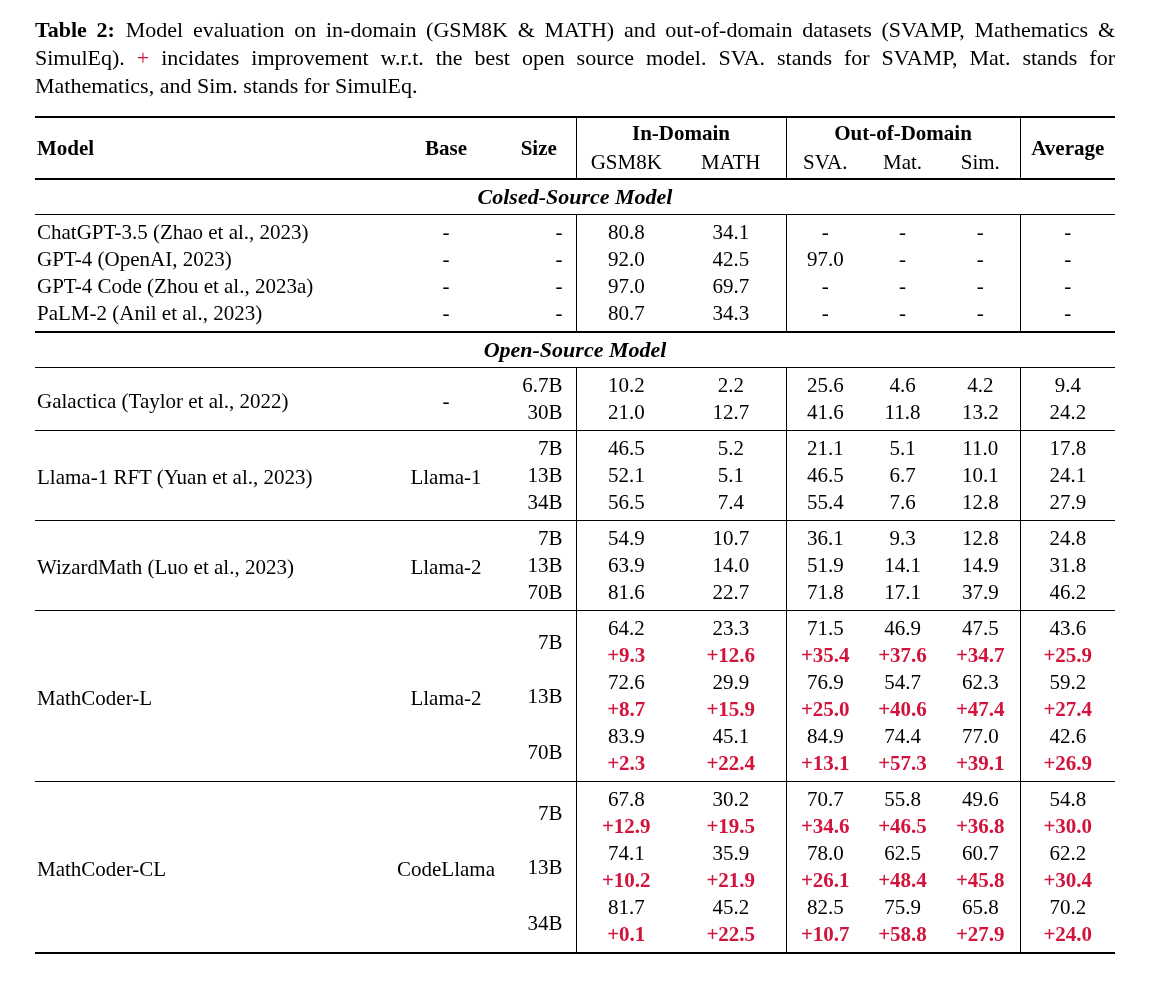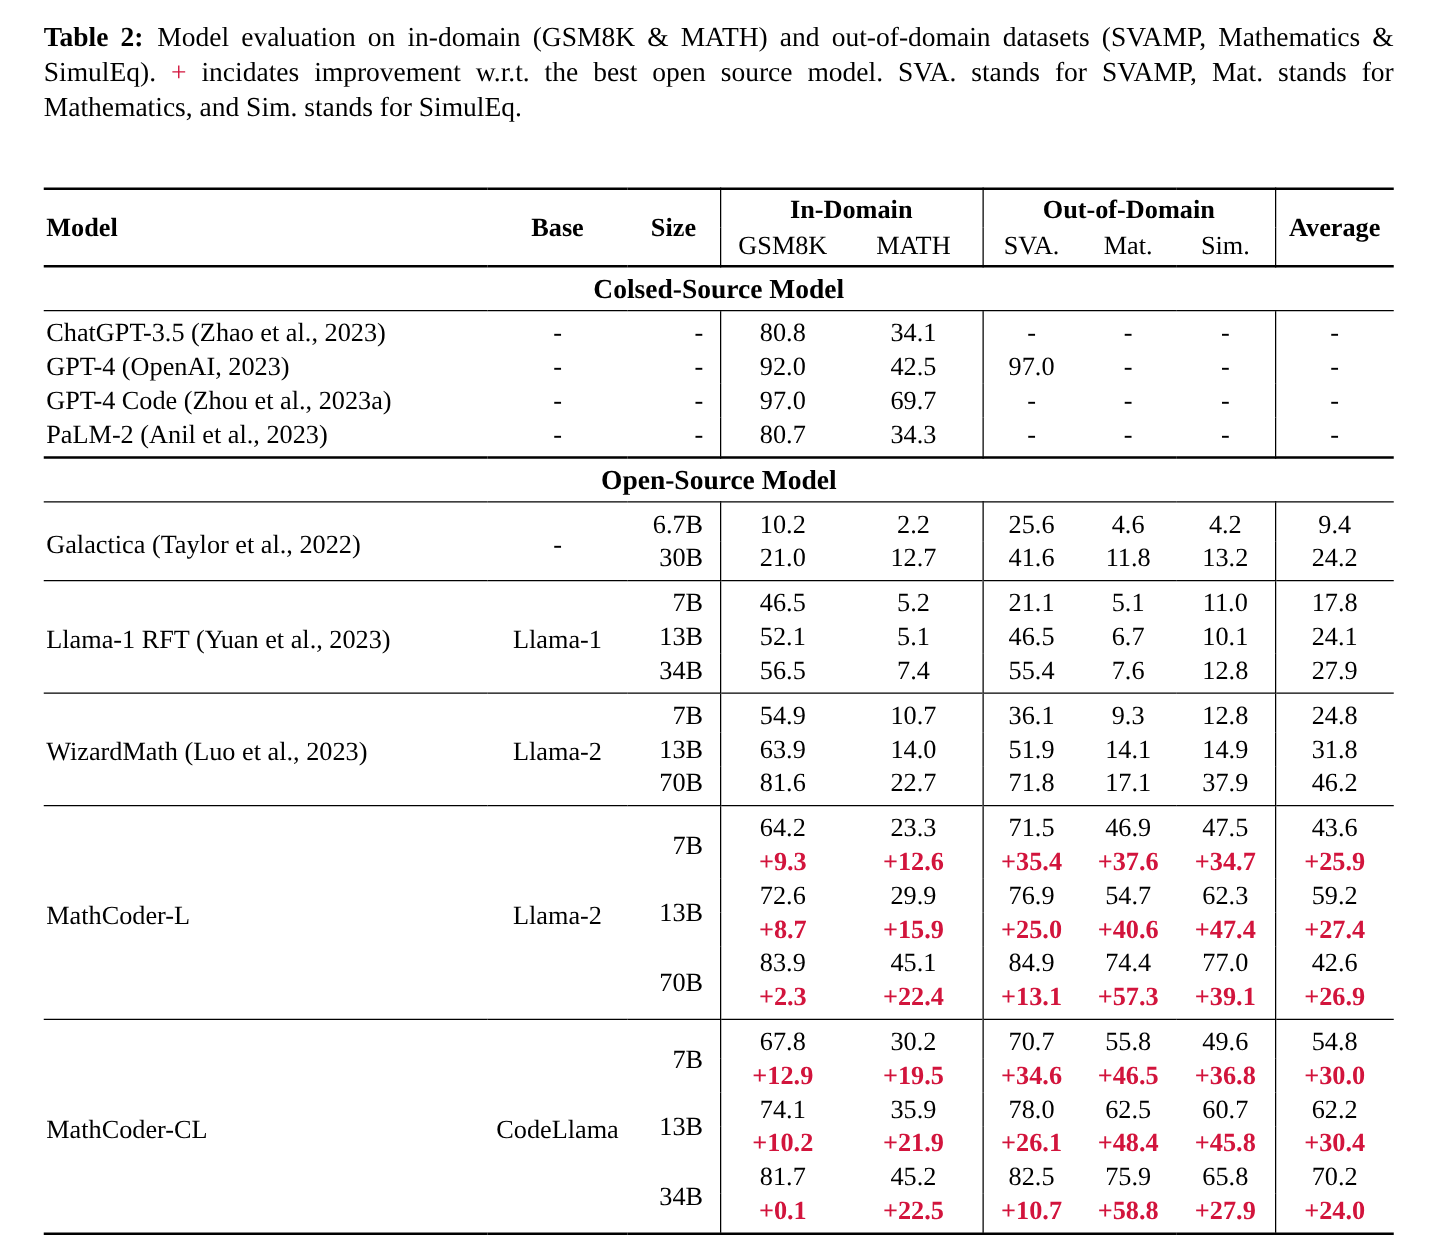--- a/index.html
+++ b/index.html
@@ -17,41 +17,42 @@
   .caption {
     margin: 0; width: 1080px;
     font-size: 22px; line-height: 28px;
     text-align: justify;
   }
   .caption .cap-label { font-weight: bold; }
   .caption .plus { color: var(--accent-red); }
 
   
   table.results {
-    margin-top: 50px; width: 1080px;
+    margin-top: 16px; width: 1080px;
     table-layout: fixed; border-collapse: collapse;
     border-top: 2.5px solid var(--rule);
     border-bottom: 2.5px solid var(--rule);
   }
   th, td {
     font-size: 21px; line-height: 27px;
     padding: 0; font-weight: normal;
     text-align: center; vertical-align: middle;
     overflow: hidden; white-space: nowrap;
   }
   thead th { font-weight: bold; line-height: 30px; }
   thead tr.sub th { font-weight: normal; line-height: 28px; padding-bottom: 2px; }
   th.model-h, td.model { text-align: left; padding-left: 2px; }
   td.size { text-align: right; padding-right: 13px; }
   .bl { border-left: 1.5px solid var(--rule); }
   tr.section td {
     font-weight: bold; font-size: 22px; line-height: 28px;
     text-align: center; padding: 3px 0;
     border-top: 2px solid var(--rule);
     border-bottom: 1.5px solid var(--rule);
+    font-style: italic;
   }
   td.delta { color: var(--accent-red); font-weight: bold; }
   tr.gt > td { border-top: 1px solid var(--rule); }
   tr.pt > td { padding-top: 4px; }
   tr.pb > td { padding-bottom: 4px; }
 </style>
 </head>
 <body>
 
 <div class="page">

